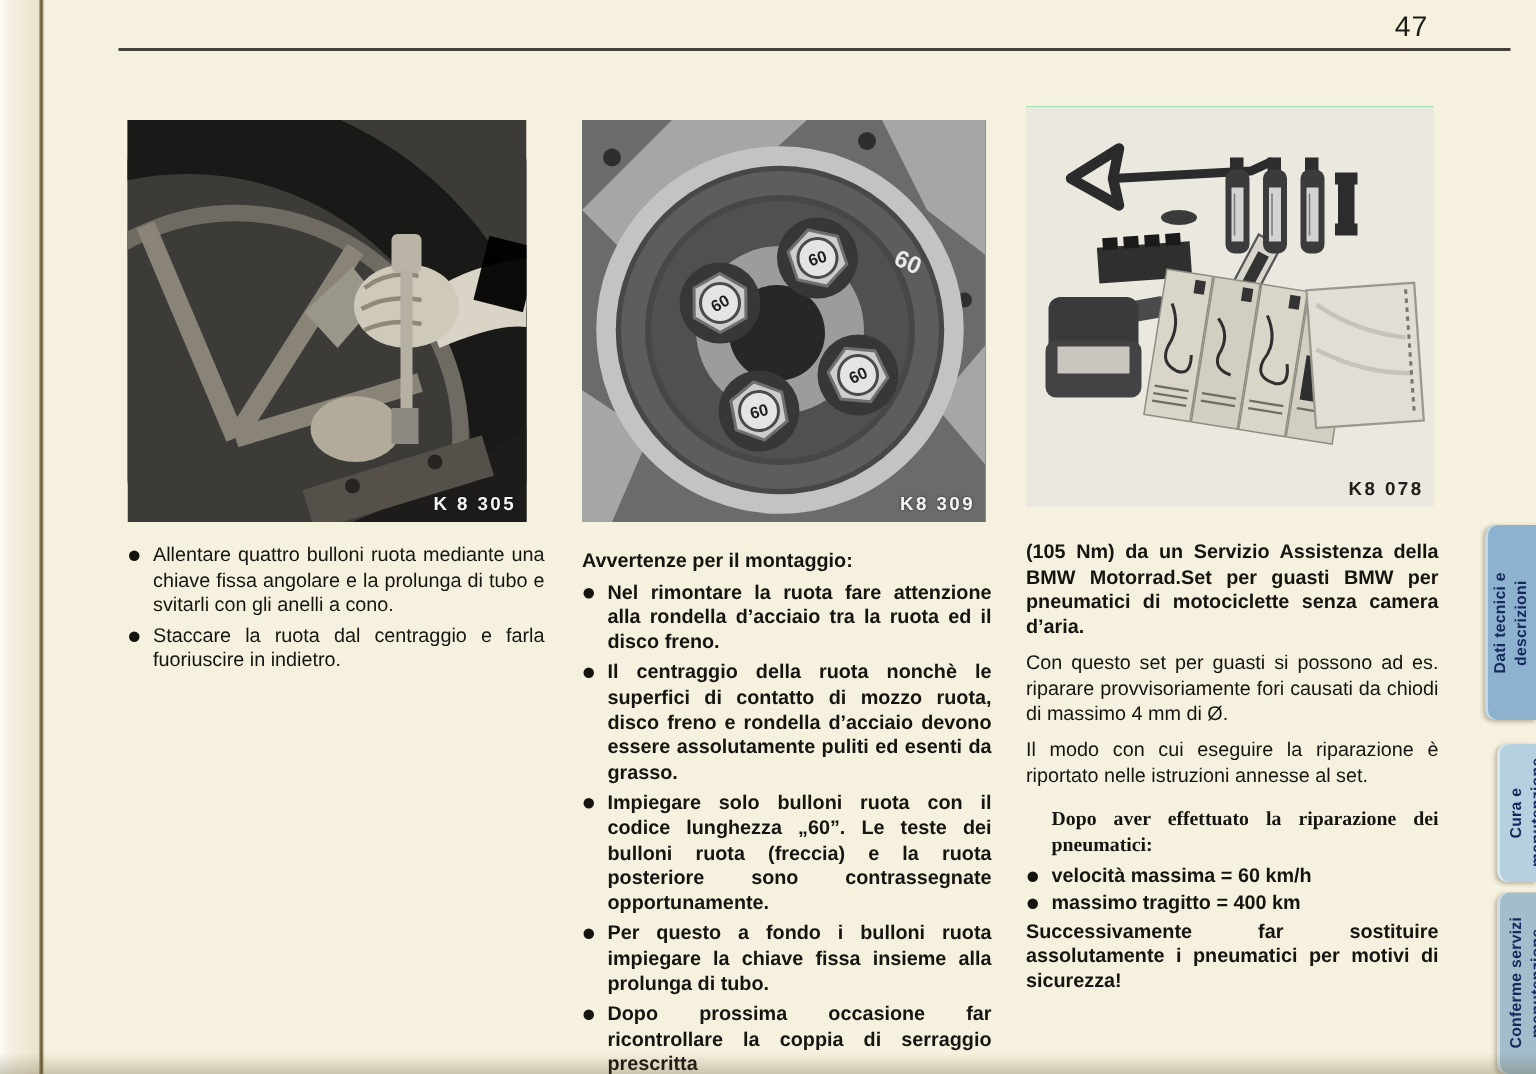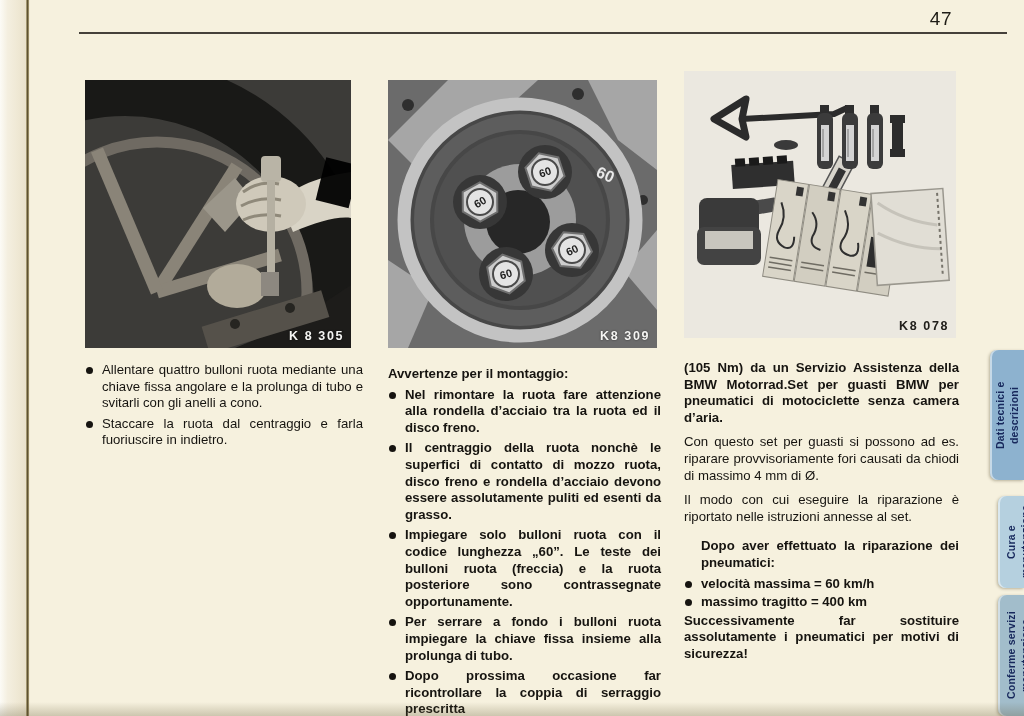--- a/index.html
+++ b/index.html
@@ -49,21 +49,21 @@
   .bullet { display:flex; margin-bottom:4px; }
   .dot {
     flex:none; width:7px; height:7px; border-radius:50%;
     background:#161410; margin:5px 9px 0 1px;
   }
   .bullet-text { flex:1; }
   .b { font-weight:bold; }
   .col-heading { font-weight:bold; margin-bottom:4px; }
   .para { margin-bottom:8px; }
   .indent { padding-left:17px; }
-  .gap-top { margin-top:13px; }
+  .gap-top { margin-top:13px;font-family:Liberation Serif, serif; }
   .col3-bullets .bullet { margin-bottom:2px; }
   
   .tab {
     position:absolute; right:0;
     border-radius:7px 0 0 7px;
     box-shadow:-1px 1px 3px rgba(70,60,30,0.35), inset 2px 0 0 rgba(255,255,255,0.5);
   }
   .tab-label {
     position:absolute; top:0; bottom:0;
     writing-mode:vertical-rl; transform:rotate(180deg);
@@ -277,21 +277,21 @@
   <div class="bullet b">
     <span class="dot"></span>
     <span class="bullet-text">Il centraggio della ruota nonchè le superfici di contatto di mozzo ruota, disco freno e rondella d’acciaio devono essere assolutamente puliti ed esenti da grasso.</span>
   </div>
   <div class="bullet b">
     <span class="dot"></span>
     <span class="bullet-text">Impiegare solo bulloni ruota con il codice lunghezza „60”. Le teste dei bulloni ruota (freccia) e la ruota posteriore sono contrassegnate opportunamente.</span>
   </div>
   <div class="bullet b">
     <span class="dot"></span>
-    <span class="bullet-text">Per serrare a fondo i bulloni ruota impiegare la chiave fissa insieme alla prolunga di tubo.</span>
+    <span class="bullet-text">Per questo a fondo i bulloni ruota impiegare la chiave fissa insieme alla prolunga di tubo.</span>
   </div>
   <div class="bullet b">
     <span class="dot"></span>
     <span class="bullet-text">Dopo prossima occasione far ricontrollare la coppia di serraggio prescritta</span>
   </div>
 </div>
 
 <div class="col" style="left:684px; top:360px; width:275px;">
   <p class="para b">(105 Nm) da un Servizio Assistenza della BMW Motorrad.Set per guasti BMW per pneumatici di motociclette senza camera d’aria.</p>
   <p class="para">Con questo set per guasti si possono ad es. riparare provvisoriamente fori causati da chiodi di massimo 4 mm di Ø.</p>

